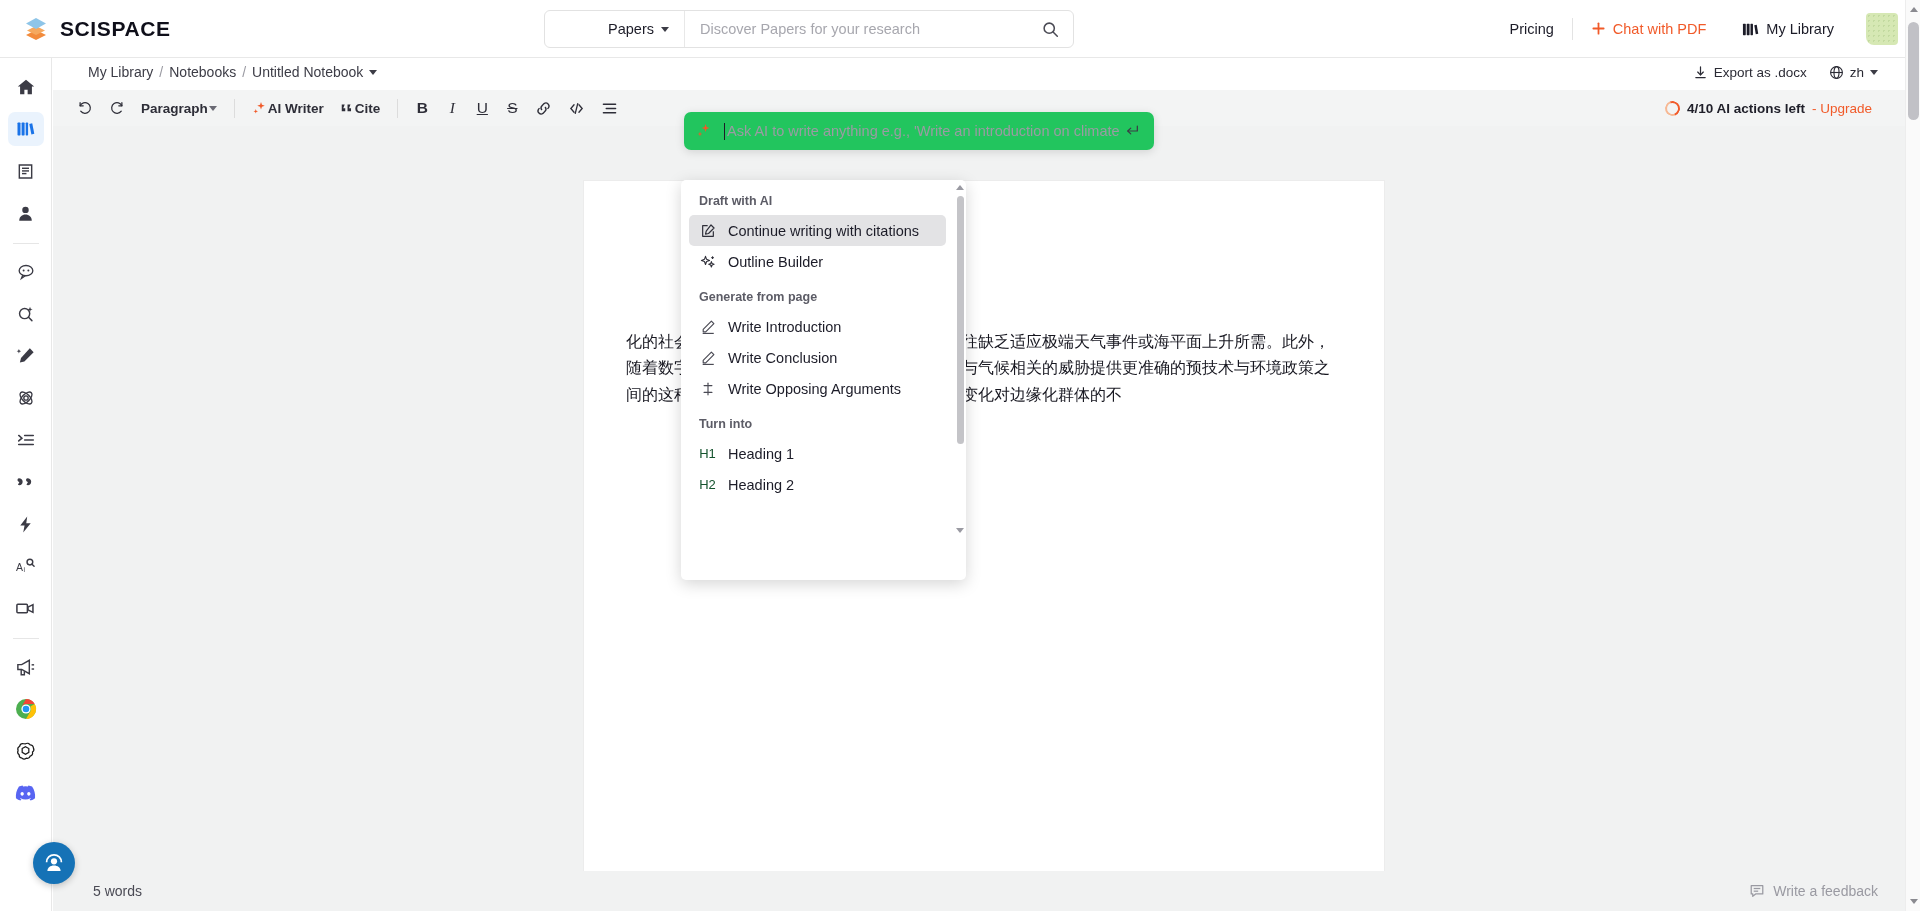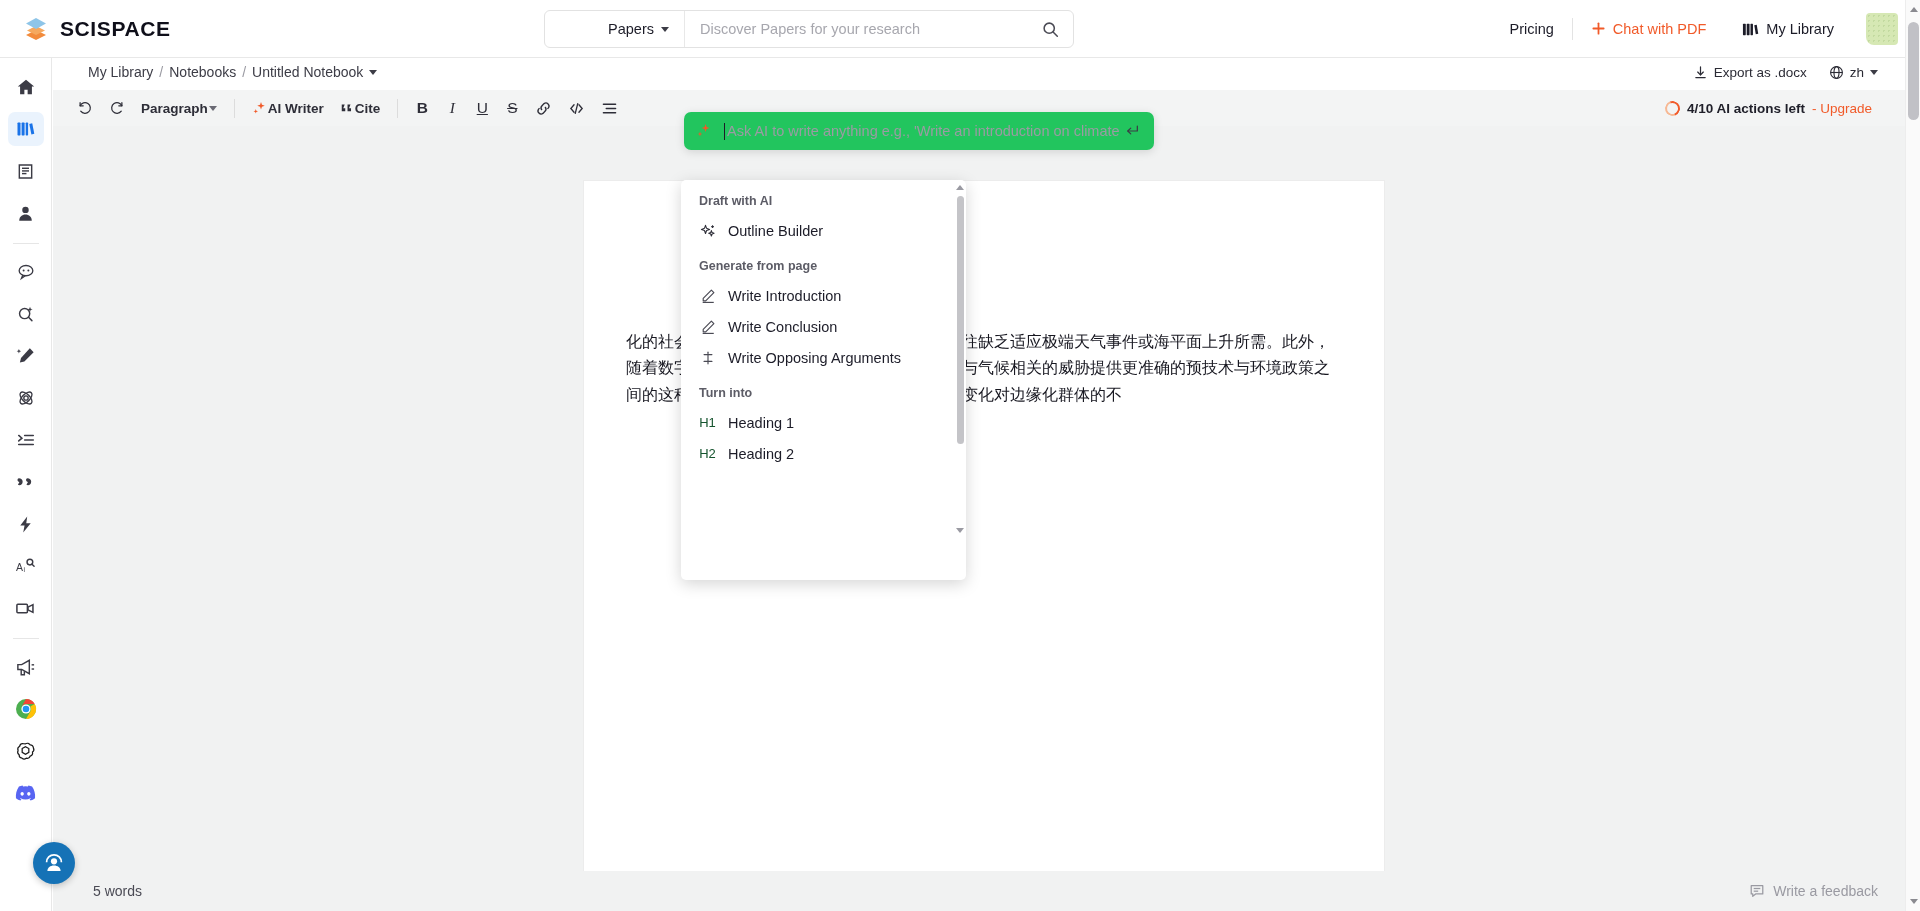--- a/index.html
+++ b/index.html
@@ -623,20 +623,29 @@
       <path d="M15 3.5 V9 H4.5"></path>
         <path d="M7.6 5.8 L4.2 9 L7.6 12.2"></path>
     </svg>
   </span>
 </div>
 
 <div id="ai-menu">
   <div class="menu-scroll">
 
     <div class="menu-section">Draft with AI</div>
+    <div class="menu-item selected">
+      <span class="menu-ico">
+        <svg width="16" height="16" viewBox="0 0 18 18" fill="none" stroke="#30303a" stroke-width="1.35" stroke-linejoin="round">
+          <path d="M15 9.4 V15 H3 V3 H8.6"></path>
+          <path d="M12.4 2.2 L15.8 5.6 L9.6 11.8 L6.2 12.6 L7 9.2 Z"></path>
+        </svg>
+      </span>
+      <span>Continue writing with citations</span>
+    </div>
     <div class="menu-item">
       <span class="menu-ico">
         <svg width="16" height="16" viewBox="0 0 18 18" fill="none" stroke="#30303a" stroke-width="1.25" stroke-linejoin="round">
           <path d="M6.2 2.6 L7.4 6 L10.8 7.2 L7.4 8.4 L6.2 11.8 L5 8.4 L1.6 7.2 L5 6 Z"></path>
           <path d="M12.8 8.6 L13.6 10.8 L15.8 11.6 L13.6 12.4 L12.8 14.6 L12 12.4 L9.8 11.6 L12 10.8 Z"></path>
           <line x1="14.1" y1="2.6" x2="14.1" y2="5.6"></line>
             <line x1="12.6" y1="4.1" x2="15.6" y2="4.1"></line>
         </svg>
       </span>
       <span>Outline Builder</span>

